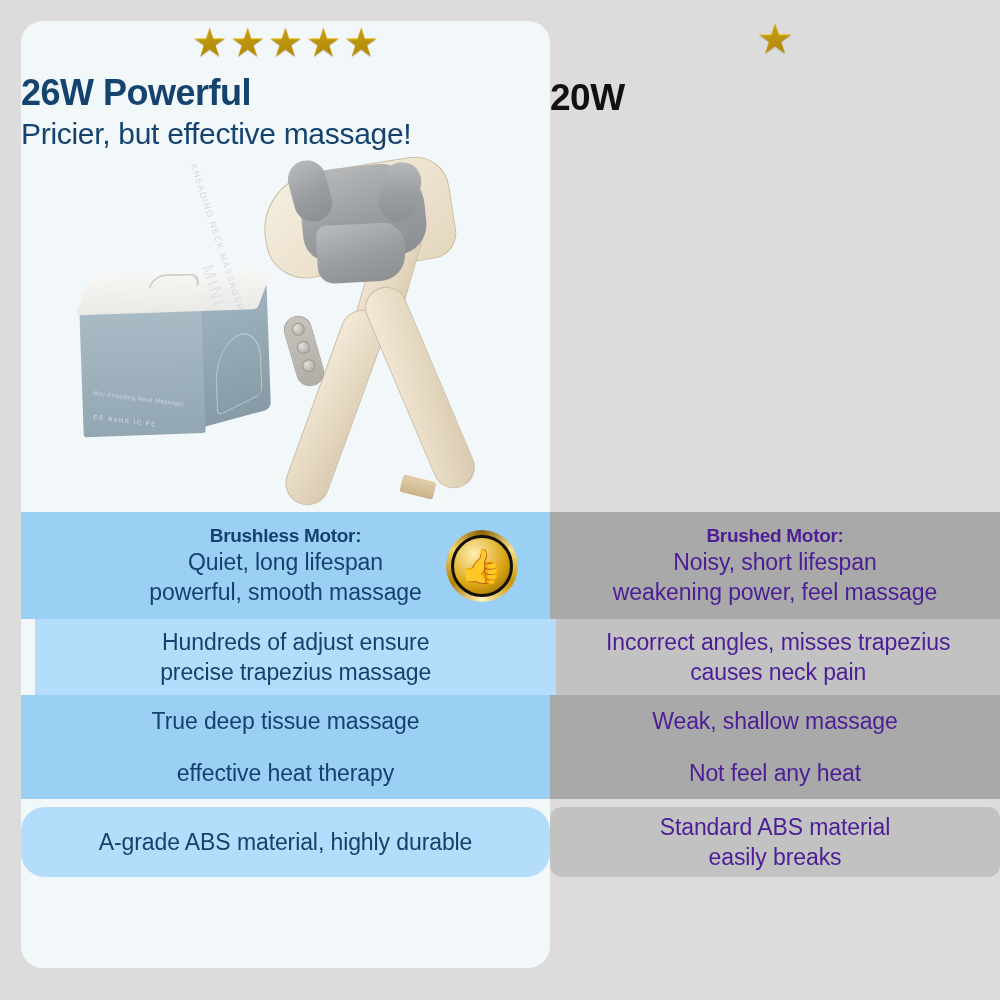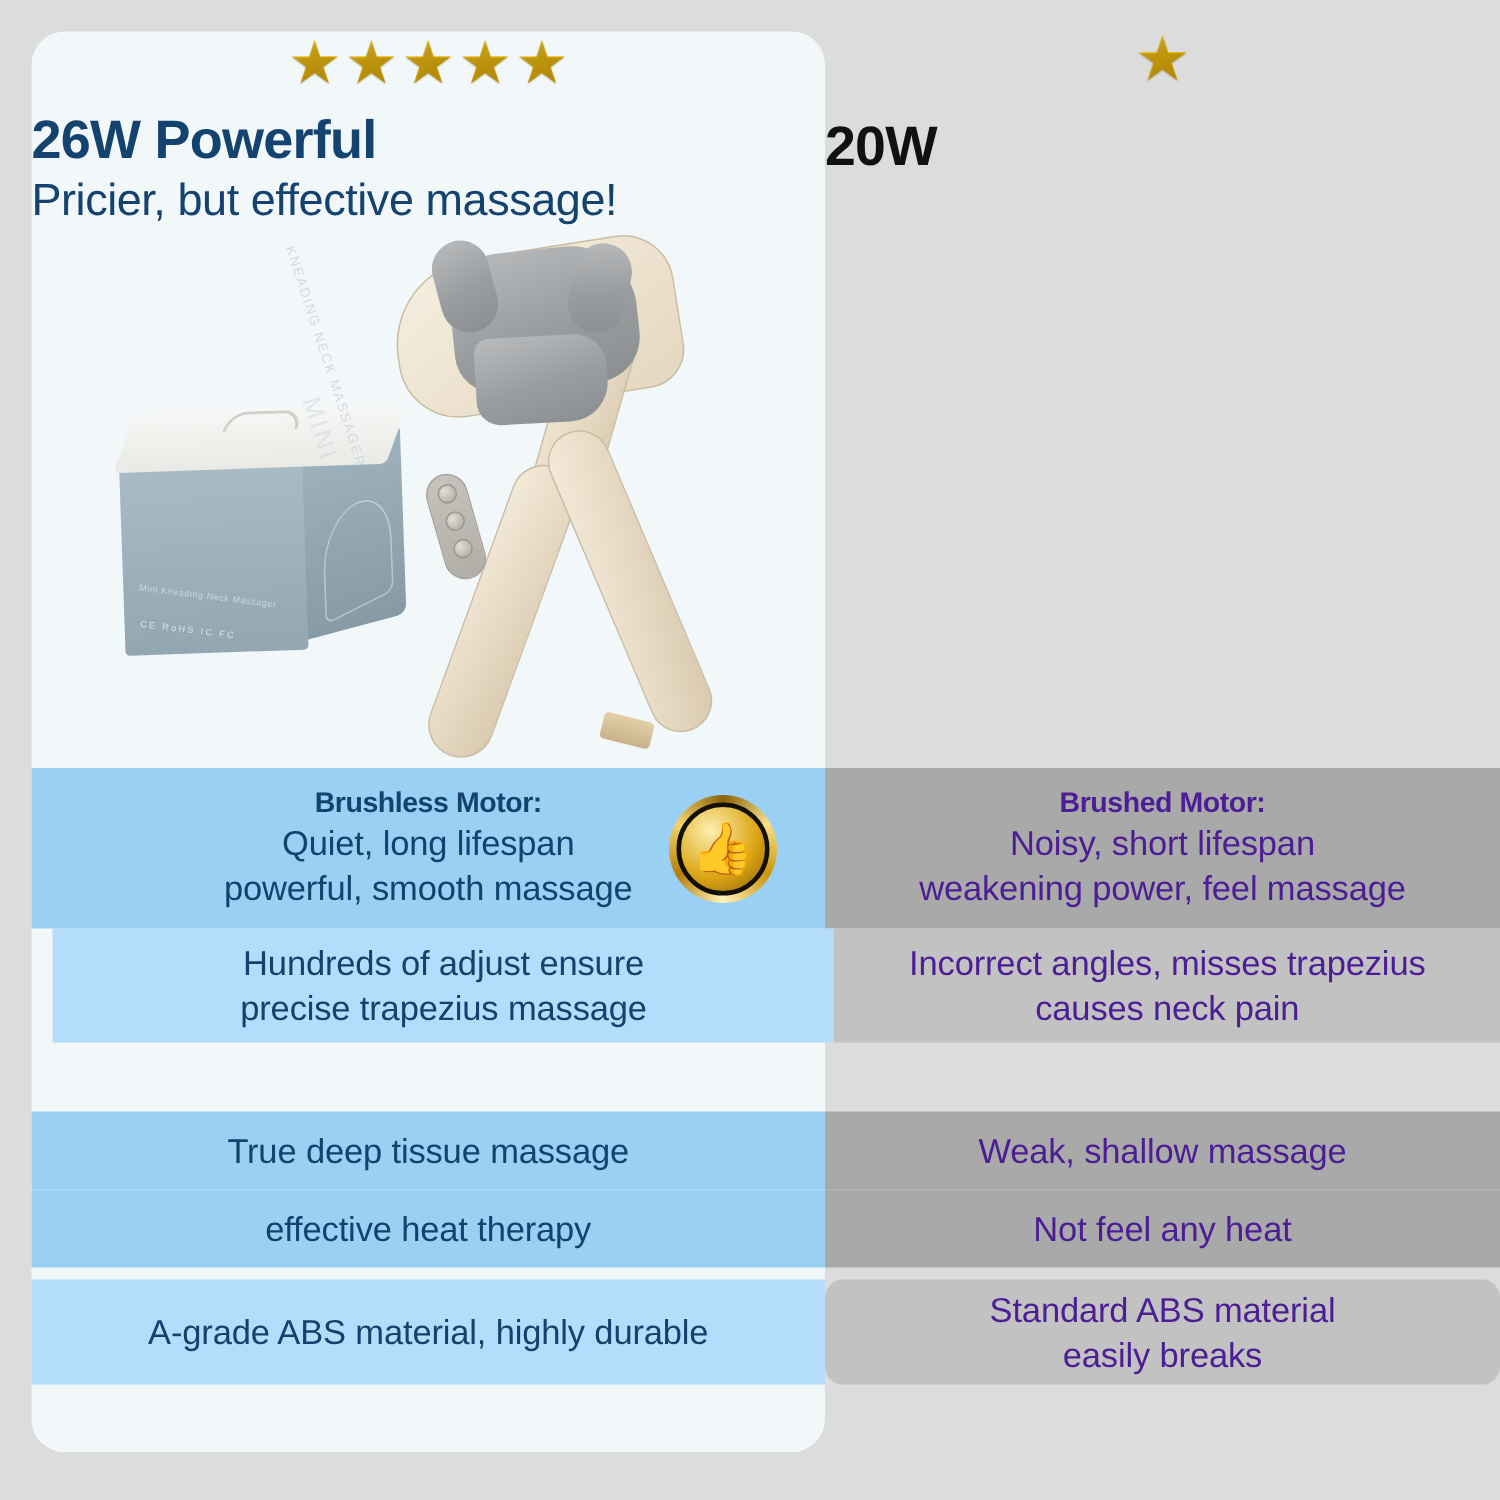--- a/index.html
+++ b/index.html
@@ -393,38 +393,38 @@
       <div class="trow" style="height: 76px; padding-left: 14px;">
         <div class="cell left shade-b" style="height: 76px;">
           <div class="line">Hundreds of adjust ensure</div>
           <div class="line">precise trapezius massage</div>
         </div>
         <div class="cell right shade-b" style="height: 76px;">
           <div class="line">Incorrect angles, misses trapezius</div>
           <div class="line">causes neck pain</div>
         </div>
       </div>
-      <div class="trow" style="height: 52px; margin-top: 46px;">
+      <div class="trow" style="height: 52px;">
         <div class="cell left shade-a" style="height: 52px;">
           <div class="line">True deep tissue massage</div>
         </div>
         <div class="cell right shade-a" style="height: 52px;">
           <div class="line">Weak, shallow massage</div>
         </div>
       </div>
       <div class="trow" style="height: 60px;">
         <div class="cell left shade-a" style="height: 52px;">
           <div class="line">effective heat therapy</div>
         </div>
         <div class="cell right shade-a" style="height: 52px;">
           <div class="line">Not feel any heat</div>
         </div>
       </div>
       <div class="trow" style="height: 70px;">
-        <div class="cell left shade-b" style="height: 70px;">
+        <div class="cell left shade-b" style="height: 70px; border-radius: 24px;">
           <div class="line">A-grade ABS material, highly durable</div>
         </div>
         <div class="cell right shade-b" style="height: 70px; border-radius: 12px;">
           <div class="line">Standard ABS material</div>
           <div class="line">easily breaks</div>
         </div>
       </div>
     </div>
 
   <div id="footer-strip"></div>

